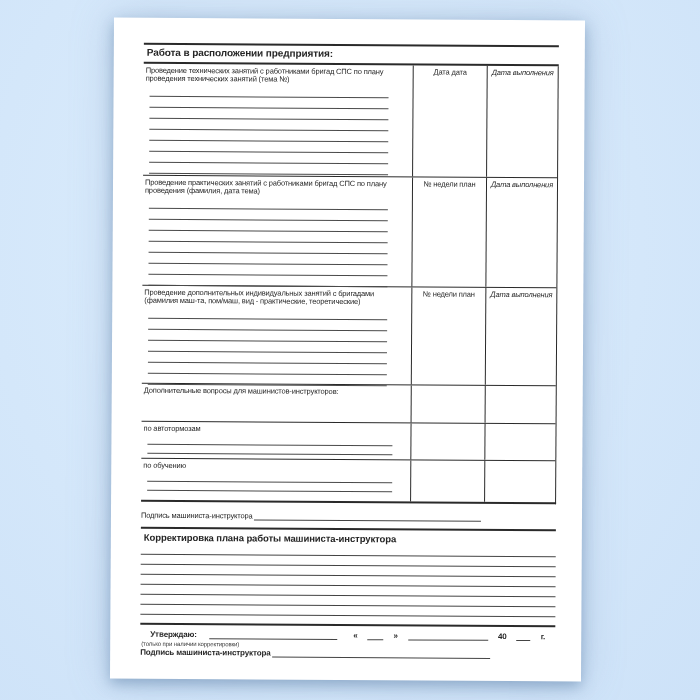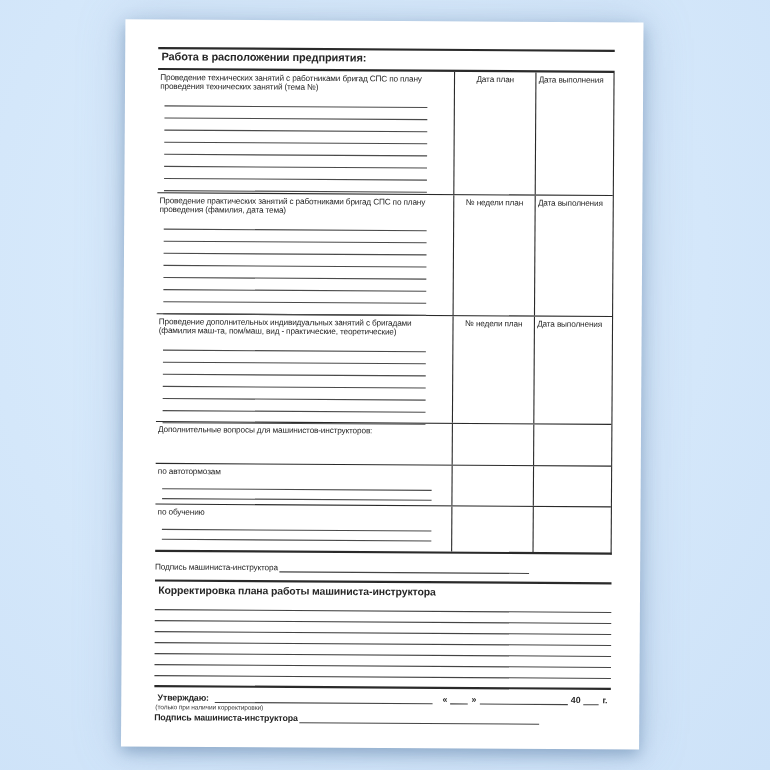--- a/index.html
+++ b/index.html
@@ -26,21 +26,21 @@
     font-size:10px; font-weight:bold; letter-spacing:-0.1px;
     padding:2px 0 3px 3px; line-height:12px;
   }
 
   
   .form-table { border-right:1px solid #2a2a2a; border-bottom:2px solid #2a2a2a; }
   .t-row { display:flex; }
   .t-row + .t-row { border-top:1px solid #2a2a2a; }
   .c1 { width:270px; border-right:1px solid #2a2a2a; }
   .c2 { width:74px; border-right:1px solid #2a2a2a; text-align:center; padding:3px 2px 0 2px; }
-  .c3 { flex:1; padding:3px 2px 0 2px; }
+  .c3 { flex:1; text-align:center; padding:3px 2px 0 2px;font-style:italic; }
   .lbl { font-size:7.5px; line-height:8px; letter-spacing:-0.15px; padding:2.5px 6px 0 2px; }
   .hdr { font-size:7.5px; line-height:8.5px; letter-spacing:-0.15px; }
   .u-lines { margin:3px 0 0 6px; }
   .u-line { width:239px; height:11px; border-bottom:1px solid #4a4a4a; }
   .u-line.sh { width:245px; height:9px; }
 
   
   .sig-mid { display:flex; align-items:flex-end; width:340px; margin-top:9px; font-size:7.5px; letter-spacing:-0.15px; }
   .sig-line { flex:1; border-bottom:1px solid #444; height:8px; margin-left:1px; }
 
@@ -49,21 +49,21 @@
   .corr-title { font-size:9.5px; font-weight:bold; letter-spacing:-0.1px; padding:3px 0 2px 3px; }
   .c-line { height:10px; border-bottom:1px solid #444; }
   .thick-rule { margin-top:8px; border-top:2px solid #2a2a2a; }
 
   
   .footer { margin-top:5px; }
   .approve-row { display:flex; align-items:flex-end; font-size:8px; letter-spacing:-0.1px; }
   .f-bold { font-weight:bold; }
   .f-line { border-bottom:1px solid #444; height:8px; display:inline-block; }
   .f-grow { flex:1; }
-  .approve-row .f-bold { margin:0 3px; }
+  .approve-row .f-bold { margin:0 10px; }
   .approve-row .f-grow { margin:0 6px 0 2px; }
   .note { font-size:6px; color:#3a3a3a; letter-spacing:-0.1px; margin-top:2px; padding-left:1px; }
   .sig-foot { display:flex; align-items:flex-end; width:350px; margin-top:1px; font-size:8px; font-weight:bold; letter-spacing:-0.1px; }
 </style>
 </head>
 <body>
 
 <div class="stage">
   <div class="page">
     <div class="content">
@@ -79,21 +79,21 @@
               <div class="u-line"></div>
                 <div class="u-line"></div>
                 <div class="u-line"></div>
                 <div class="u-line"></div>
               <div class="u-line"></div>
                 <div class="u-line"></div>
                 <div class="u-line"></div>
                 <div class="u-line"></div>
             </div>
           </div>
-          <div class="c2 hdr">Дата план</div>
+          <div class="c2 hdr">Дата дата</div>
           <div class="c3 hdr">Дата выполнения</div>
         </div>
 
         <div class="t-row" style="height:110px">
           <div class="c1">
             <div class="lbl">Проведение практических занятий с работниками бригад СПС по плану проведения (фамилия, дата тема)</div>
             <div class="u-lines">
               <div class="u-line"></div>
                 <div class="u-line"></div>
                 <div class="u-line"></div>

